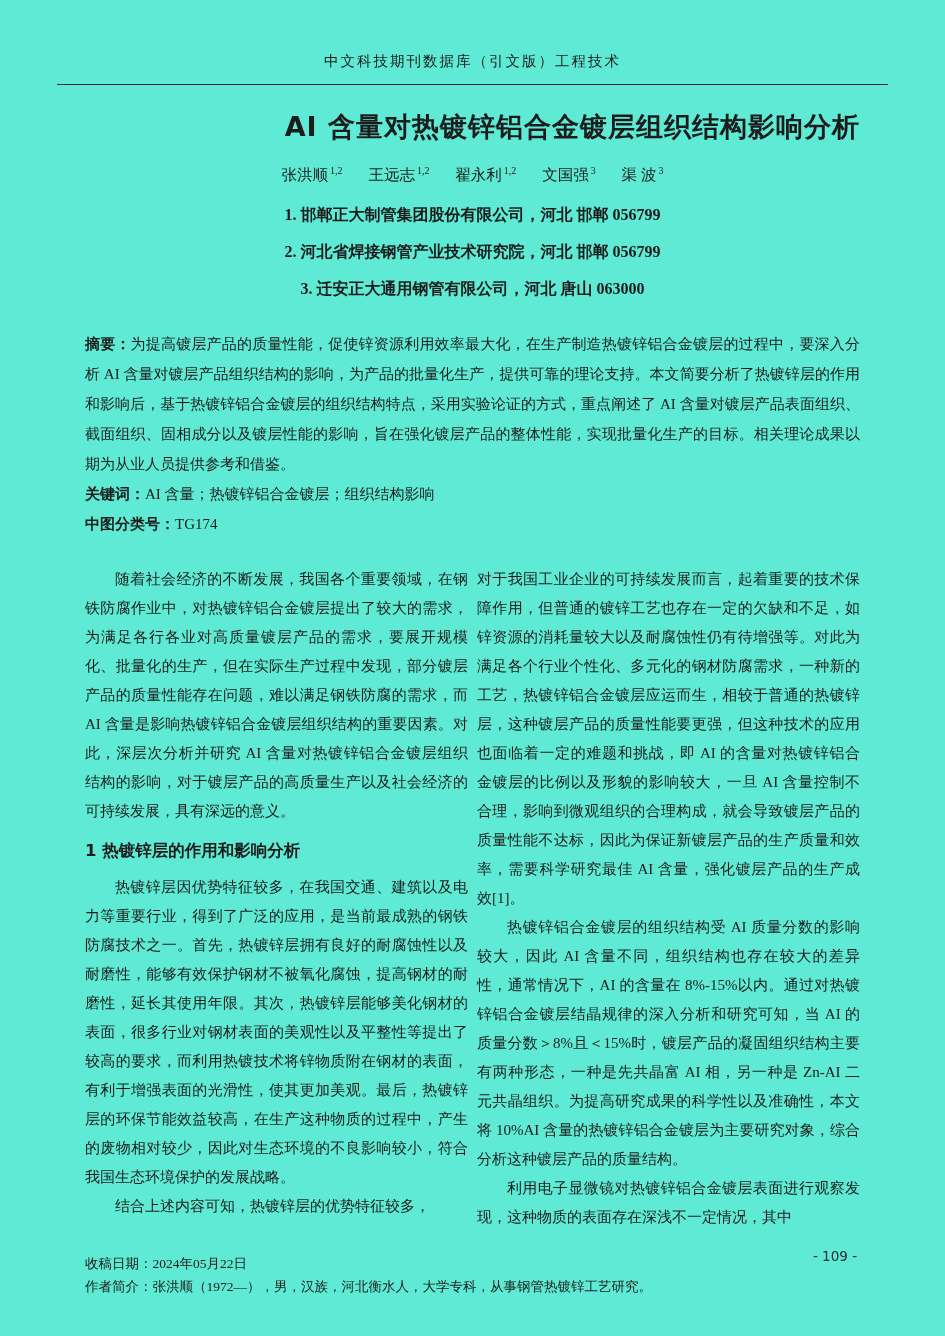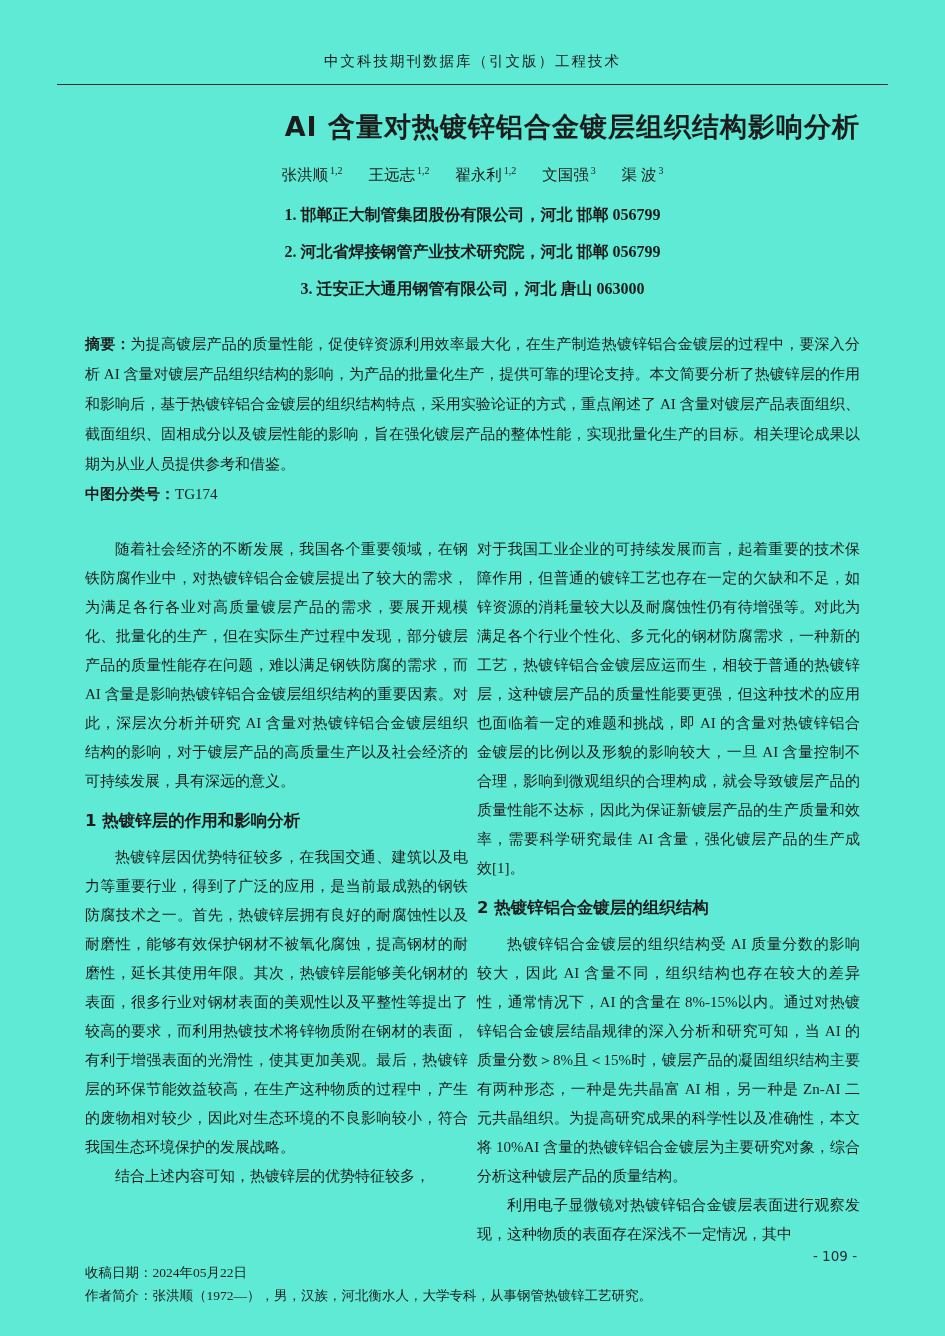--- a/index.html
+++ b/index.html
@@ -68,21 +68,21 @@
   .column { flex: 1; font-size: 15px; line-height: 29px; text-align: justify; }
   .column p.indent { text-indent: 2em; }
   .column h2 {
     font-family: "DejaVu Sans", sans-serif;
     font-weight: bold;
     font-size: 16.5px;
     margin: 10px 0 8px 0;
     text-align: left;
   }
   .footnote {
-    margin-top: 12px;
+    margin-top: 20px;
     font-size: 13.5px;
     line-height: 23px;
     text-align: left;
   }
   .page-number {
     position: absolute;
     right: 88px;
     bottom: 72px;
     font-size: 13.5px;
     color: #2b2b3a;
@@ -114,35 +114,37 @@
     <div class="affiliations">
       <div>1. 邯郸正大制管集团股份有限公司，河北 邯郸 056799</div>
       <div>2. 河北省焊接钢管产业技术研究院，河北 邯郸 056799</div>
       <div>3. 迁安正大通用钢管有限公司，河北 唐山 063000</div>
     </div>
 
     <div class="abstract">
       <span class="label">摘要：</span><span>为提高镀层产品的质量性能，促使锌资源利用效率最大化，在生产制造热镀锌铝合金镀层的过程中，要深入分析 AI 含量对镀层产品组织结构的影响，为产品的批量化生产，提供可靠的理论支持。本文简要分析了热镀锌层的作用和影响后，基于热镀锌铝合金镀层的组织结构特点，采用实验论证的方式，重点阐述了 AI 含量对镀层产品表面组织、截面组织、固相成分以及镀层性能的影响，旨在强化镀层产品的整体性能，实现批量化生产的目标。相关理论成果以期为从业人员提供参考和借鉴。</span>
     </div>
 
+    <div class="meta-line">
+      <span class="label">关键词：</span><span>AI 含量；热镀锌铝合金镀层；组织结构影响</span>
+    </div>
 
     <div class="meta-line">
       <span class="label">中图分类号：</span><span>TG174</span>
     </div>
 
     <div class="columns">
       <div class="column">
         <p class="indent">随着社会经济的不断发展，我国各个重要领域，在钢铁防腐作业中，对热镀锌铝合金镀层提出了较大的需求，为满足各行各业对高质量镀层产品的需求，要展开规模化、批量化的生产，但在实际生产过程中发现，部分镀层产品的质量性能存在问题，难以满足钢铁防腐的需求，而 AI 含量是影响热镀锌铝合金镀层组织结构的重要因素。对此，深层次分析并研究 AI 含量对热镀锌铝合金镀层组织结构的影响，对于镀层产品的高质量生产以及社会经济的可持续发展，具有深远的意义。</p>
         <h2>1 热镀锌层的作用和影响分析</h2>
         <p class="indent">热镀锌层因优势特征较多，在我国交通、建筑以及电力等重要行业，得到了广泛的应用，是当前最成熟的钢铁防腐技术之一。首先，热镀锌层拥有良好的耐腐蚀性以及耐磨性，能够有效保护钢材不被氧化腐蚀，提高钢材的耐磨性，延长其使用年限。其次，热镀锌层能够美化钢材的表面，很多行业对钢材表面的美观性以及平整性等提出了较高的要求，而利用热镀技术将锌物质附在钢材的表面，有利于增强表面的光滑性，使其更加美观。最后，热镀锌层的环保节能效益较高，在生产这种物质的过程中，产生的废物相对较少，因此对生态环境的不良影响较小，符合我国生态环境保护的发展战略。</p>
         <p class="indent">结合上述内容可知，热镀锌层的优势特征较多，</p>
       </div>
       <div class="column">
         <p>对于我国工业企业的可持续发展而言，起着重要的技术保障作用，但普通的镀锌工艺也存在一定的欠缺和不足，如锌资源的消耗量较大以及耐腐蚀性仍有待增强等。对此为满足各个行业个性化、多元化的钢材防腐需求，一种新的工艺，热镀锌铝合金镀层应运而生，相较于普通的热镀锌层，这种镀层产品的质量性能要更强，但这种技术的应用也面临着一定的难题和挑战，即 AI 的含量对热镀锌铝合金镀层的比例以及形貌的影响较大，一旦 AI 含量控制不合理，影响到微观组织的合理构成，就会导致镀层产品的质量性能不达标，因此为保证新镀层产品的生产质量和效率，需要科学研究最佳 AI 含量，强化镀层产品的生产成效[1]。</p>
-        <h2>2 热镀锌铝合金镀层的组织结构</h2>
         <p class="indent">热镀锌铝合金镀层的组织结构受 AI 质量分数的影响较大，因此 AI 含量不同，组织结构也存在较大的差异性，通常情况下，AI 的含量在 8%-15%以内。通过对热镀锌铝合金镀层结晶规律的深入分析和研究可知，当 AI 的质量分数＞8%且＜15%时，镀层产品的凝固组织结构主要有两种形态，一种是先共晶富 AI 相，另一种是 Zn-AI 二元共晶组织。为提高研究成果的科学性以及准确性，本文将 10%AI 含量的热镀锌铝合金镀层为主要研究对象，综合分析这种镀层产品的质量结构。</p>
         <p class="indent">利用电子显微镜对热镀锌铝合金镀层表面进行观察发现，这种物质的表面存在深浅不一定情况，其中</p>
       </div>
     </div>
 
     <div class="footnote">
       <div>收稿日期：2024年05月22日</div>
       <div>作者简介：张洪顺（1972—），男，汉族，河北衡水人，大学专科，从事钢管热镀锌工艺研究。</div>
     </div>
 

